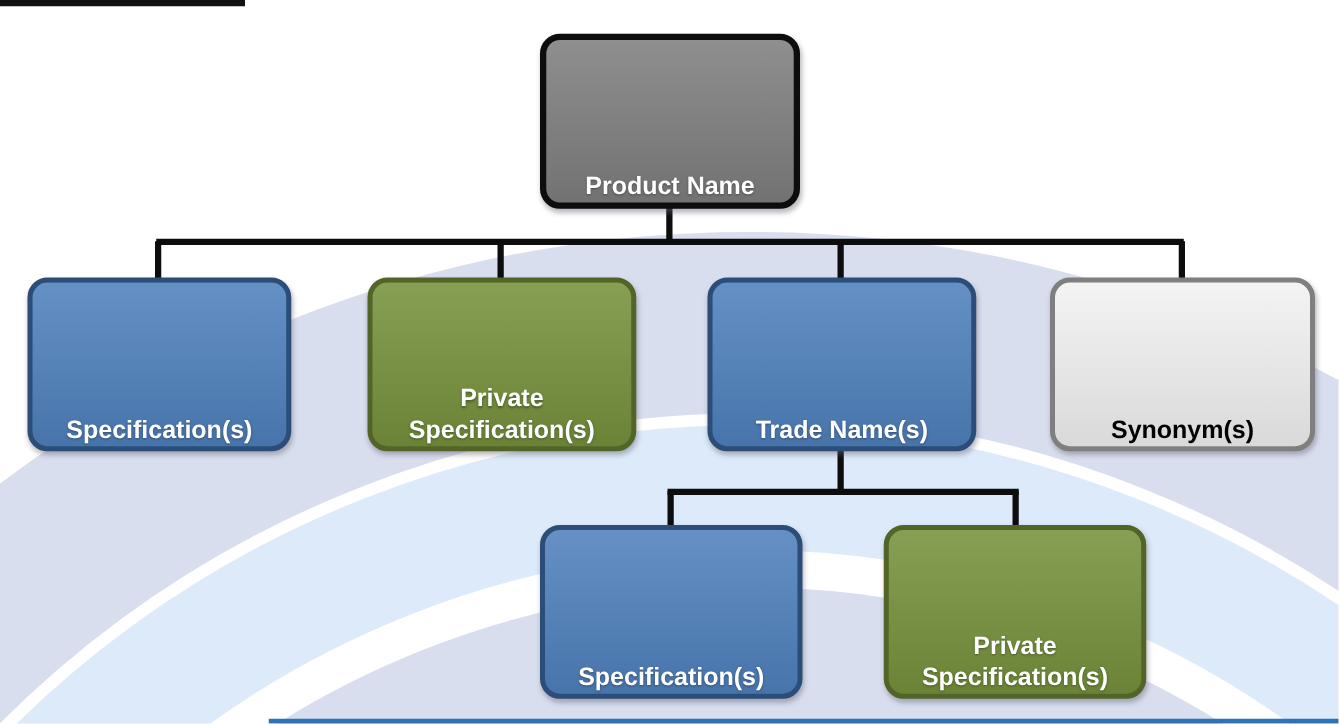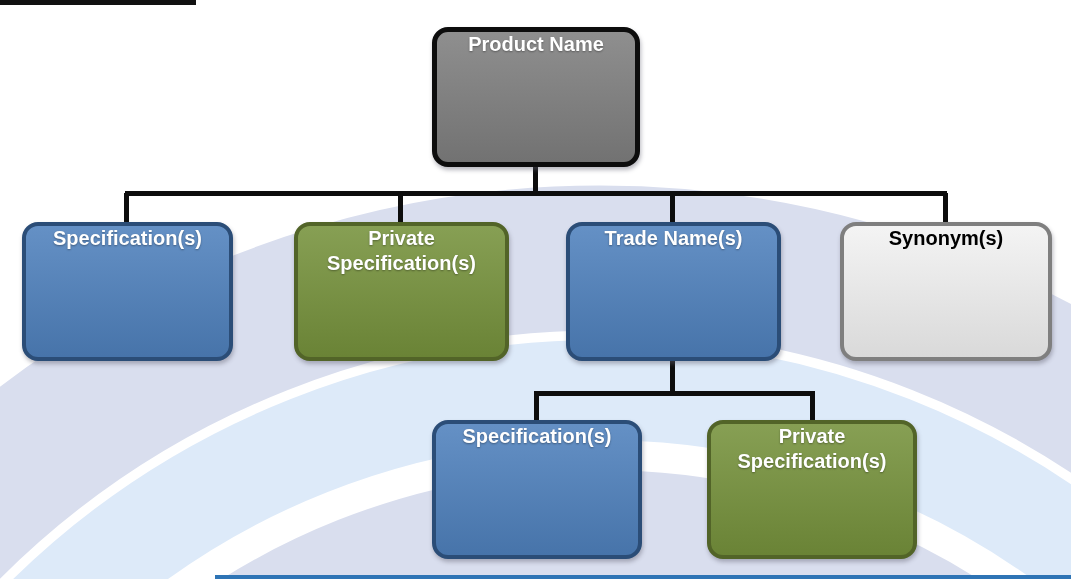--- a/index.html
+++ b/index.html
@@ -4,21 +4,21 @@
 <style>
   html,body{margin:0;padding:0;background:#ffffff;}
   .canvas{
     position:relative;width:1071px;height:579px;overflow:hidden;background:#ffffff;
     font-family:"Liberation Sans","DejaVu Sans",sans-serif;
   }
   .watermark{position:absolute;left:0;top:0;z-index:0;}
   .connector{position:absolute;z-index:1;background:#0d0d0d;}
   .node{
     position:absolute;z-index:2;border-radius:16px;border:4px solid #444;
-    display:flex;align-items:flex-start;justify-content:center;text-align:center;
+    display:flex;align-items:flex-end;justify-content:center;text-align:center;
     background-image:linear-gradient(180deg,rgba(255,255,255,.12),rgba(0,0,0,.10));
     box-shadow:1px 3px 4px rgba(100,100,115,.45);
     box-sizing:border-box;
   }
   .node--root{border-width:5px;}
   .node__label{
     font-size:20px;font-weight:bold;line-height:25px;padding:0 12px;
     text-shadow:0 1px 2px rgba(0,0,0,.35);
   }
   .node__label--dark{text-shadow:none;}

